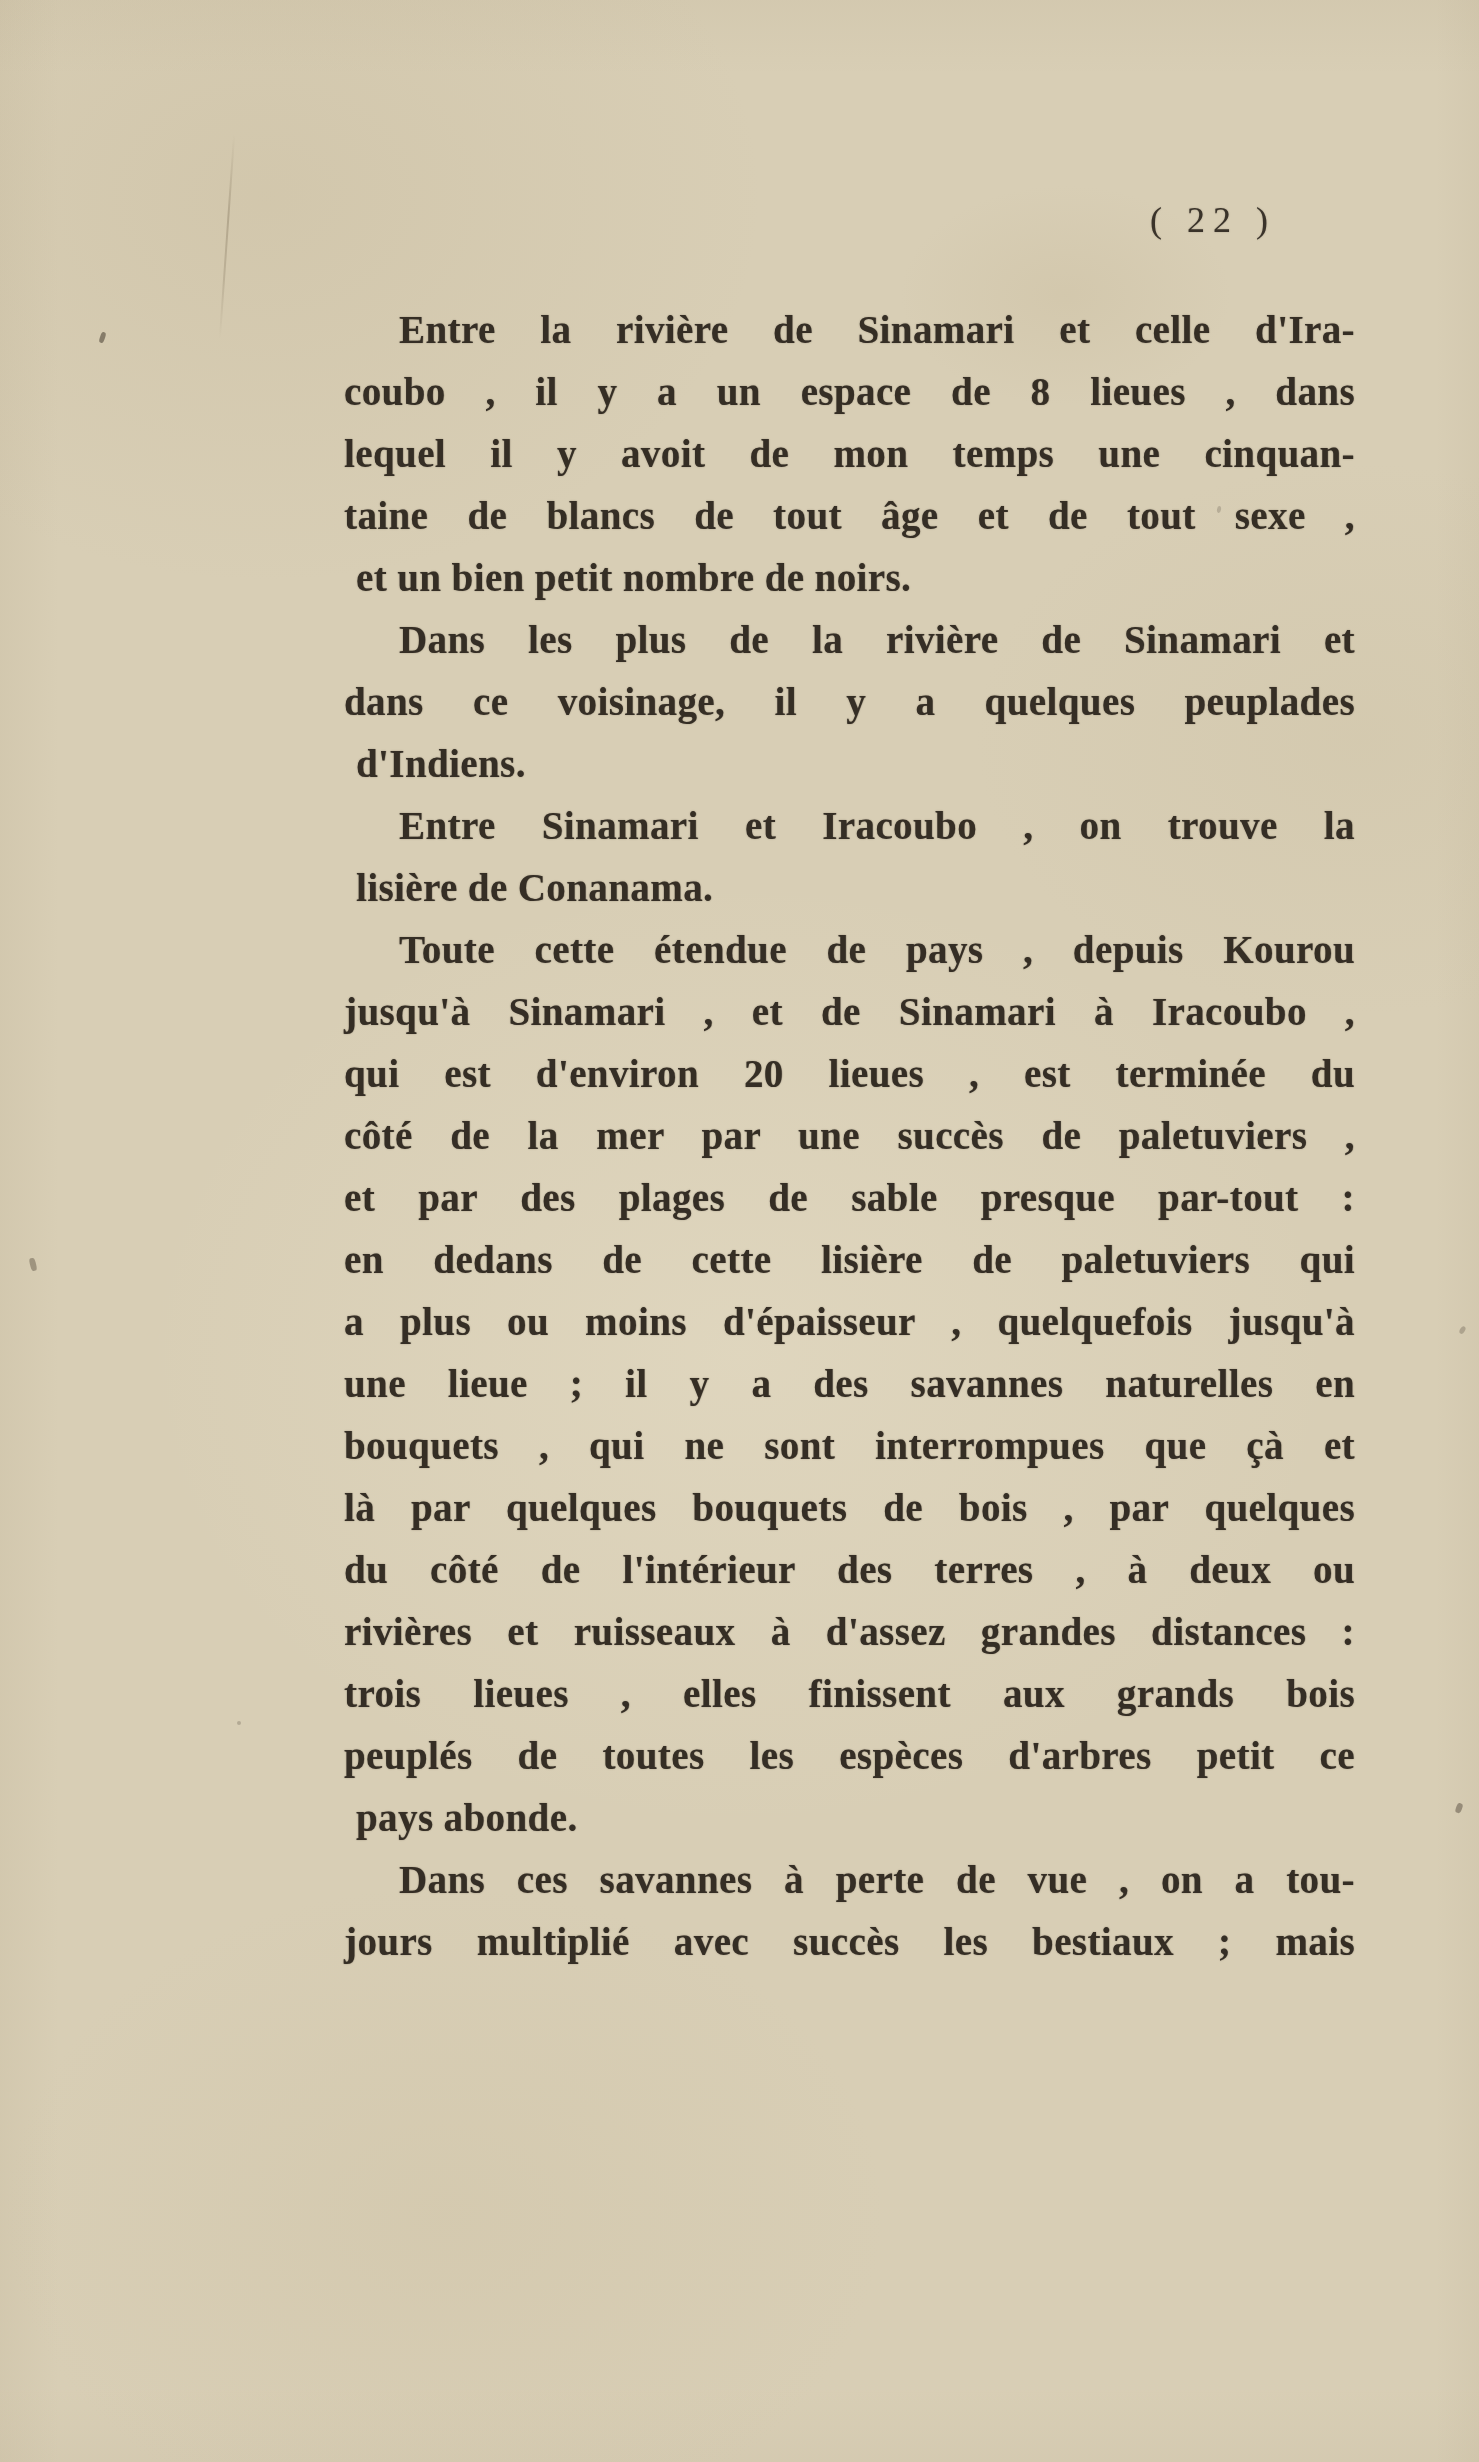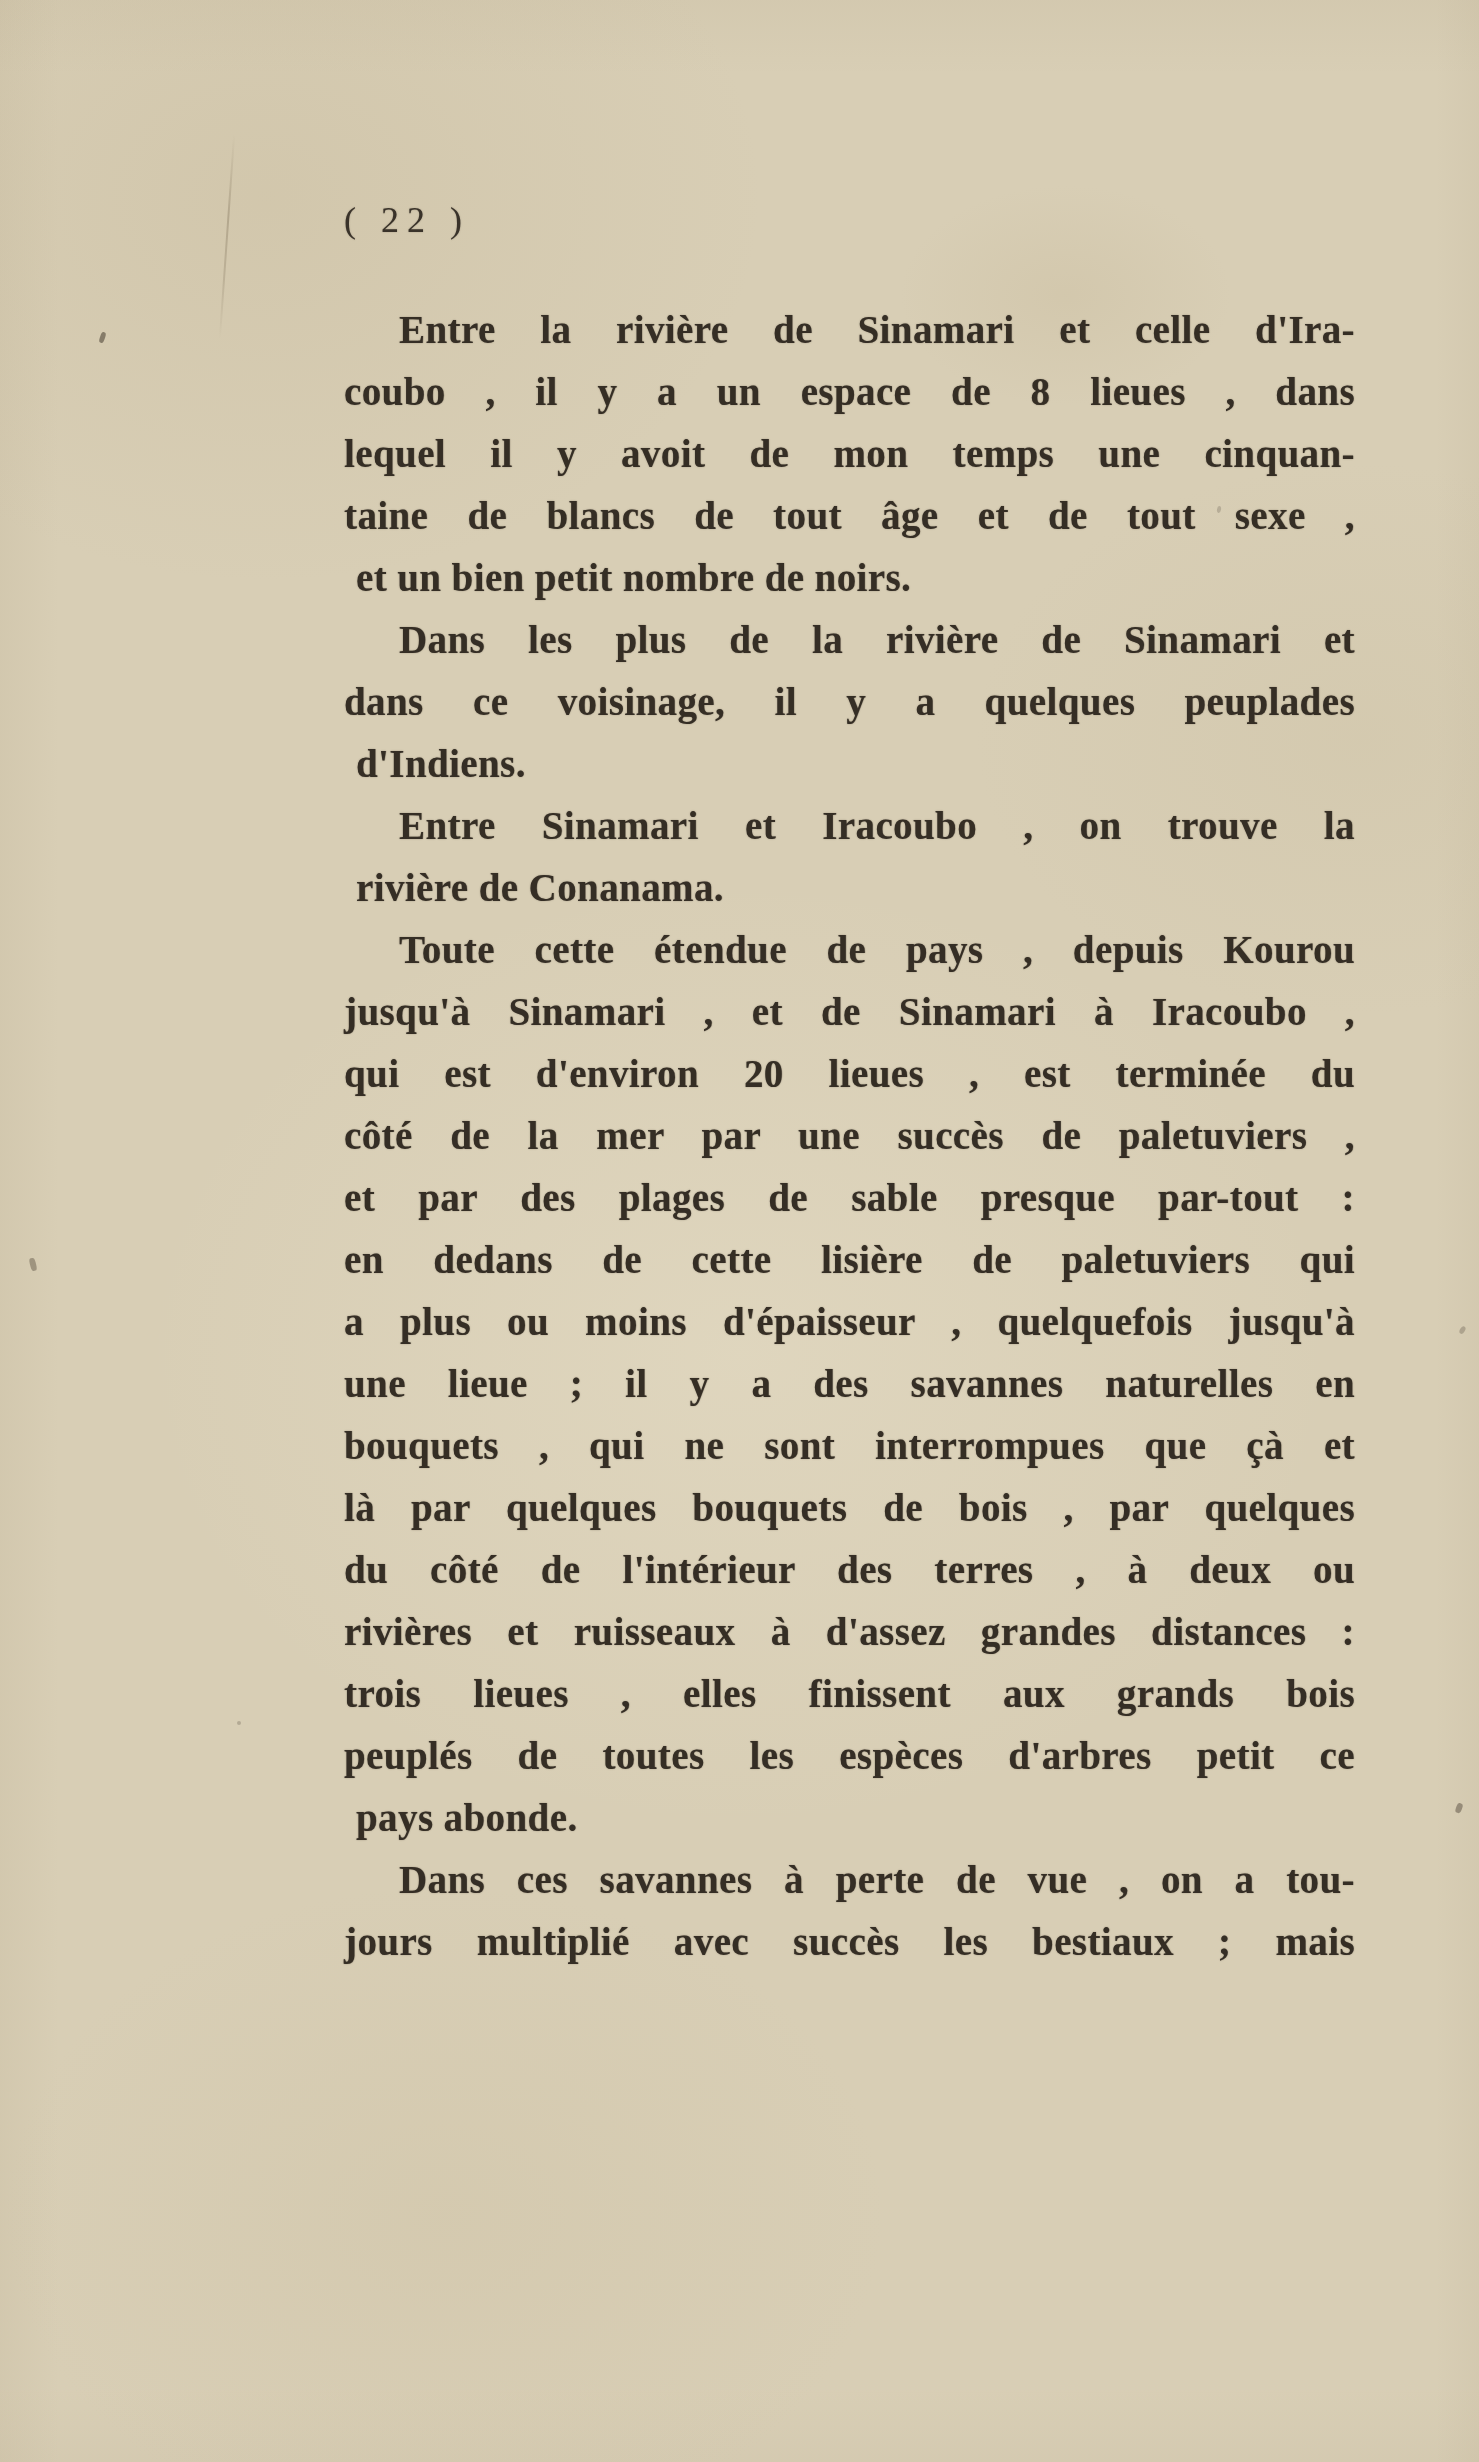--- a/index.html
+++ b/index.html
@@ -26,21 +26,21 @@
       linear-gradient(90deg, rgba(170,155,125,0.12) 0%, rgba(0,0,0,0) 4%, rgba(0,0,0,0) 97%, rgba(170,155,125,0.10) 100%),
       linear-gradient(180deg, rgba(170,155,125,0.10) 0%, rgba(0,0,0,0) 3%, rgba(0,0,0,0) 97%, rgba(170,155,125,0.08) 100%);
     font-family: "Liberation Serif", "DejaVu Serif", serif;
     color: var(--ink);
   }
   .page-number {
     position: absolute;
     top: 199px;
     left: 344px;
     width: 932px;
-    text-align: left;
+    text-align: right;
     font-size: 36px;
     letter-spacing: 8px;
     color: #3a332a;
     text-shadow: 0 0 1.6px rgba(58,50,40,0.35);
   }
   .text-block {
     position: absolute;
     top: 299px;
     left: 344px;
     width: 1011px;
@@ -95,21 +95,21 @@
       <div class="line">taine de blancs de tout âge et de tout sexe ,</div>
       <div class="line endline">et un bien petit nombre de noirs.</div>
     </div>
     <div class="para">
       <div class="line first">Dans les plus de la rivière de Sinamari et</div>
       <div class="line">dans ce voisinage, il y a quelques peuplades</div>
       <div class="line endline">d'Indiens.</div>
     </div>
     <div class="para">
       <div class="line first">Entre Sinamari et Iracoubo , on trouve la</div>
-      <div class="line endline">rivière de Conanama.</div>
+      <div class="line endline">lisière de Conanama.</div>
     </div>
     <div class="para">
       <div class="line first">Toute cette étendue de pays , depuis Kourou</div>
       <div class="line">jusqu'à Sinamari , et de Sinamari à Iracoubo ,</div>
       <div class="line">qui est d'environ 20 lieues , est terminée du</div>
       <div class="line">côté de la mer par une succès de paletuviers ,</div>
       <div class="line">et par des plages de sable presque par-tout :</div>
       <div class="line">en dedans de cette lisière de paletuviers qui</div>
       <div class="line">a plus ou moins d'épaisseur , quelquefois jusqu'à</div>
       <div class="line">une lieue ; il y a des savannes naturelles en</div>

